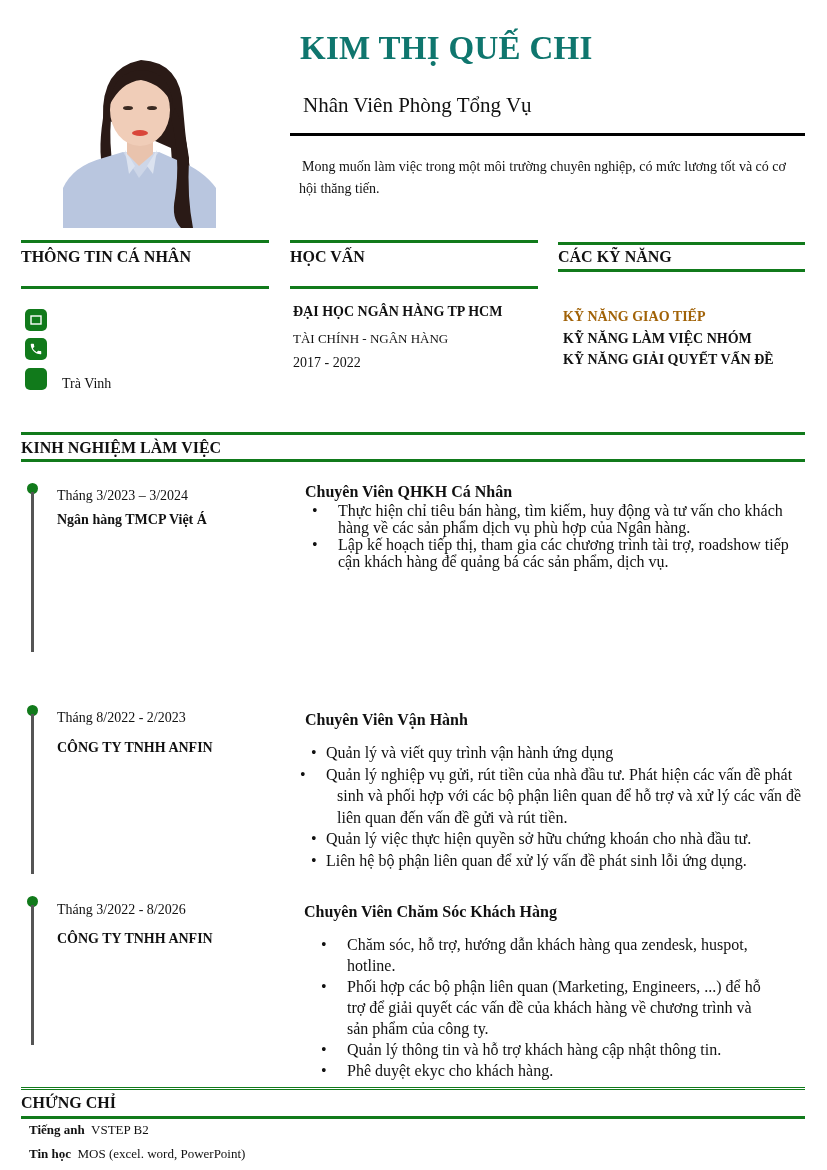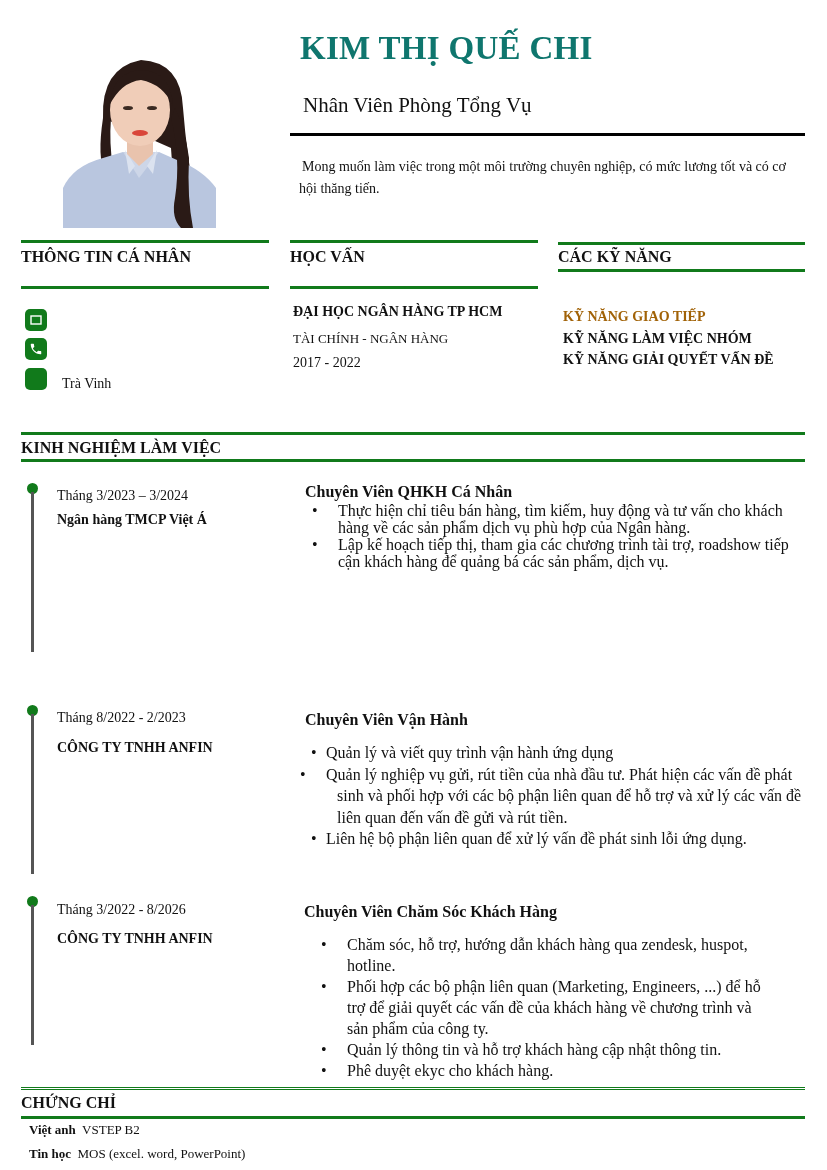--- a/index.html
+++ b/index.html
@@ -132,38 +132,39 @@
 </ul>
 
 <div class="tl-dot" style="left:27px; top:705px;"></div>
 <div class="tl-line" style="left:31px; top:714px; height:160px;"></div>
 <div class="period" style="top:710px;">Tháng 8/2022  -  2/2023</div>
 <div class="company" style="top:740px;">CÔNG TY TNHH ANFIN</div>
 <div class="role" style="left:305px; top:711px;">Chuyên Viên Vận Hành</div>
 <ul class="duties d2">
   <li>Quản lý và viết quy trình vận hành ứng dụng</li>
   <li style="padding-left:26px; text-indent:-11px;">Quản lý nghiệp vụ gửi, rút tiền của nhà đầu tư. Phát hiện các vấn đề phát sinh và phối hợp với các bộ phận liên quan để hỗ trợ và xử lý các vấn đề liên quan đến vấn đề gửi và rút tiền.</li>
+  <li>Quản lý việc thực hiện quyền sở hữu chứng khoán cho nhà đầu tư.</li>
   <li>Liên hệ bộ phận liên quan để xử lý vấn đề phát sinh lỗi ứng dụng.</li>
 </ul>
 
 <div class="tl-dot" style="left:27px; top:896px;"></div>
 <div class="tl-line" style="left:31px; top:905px; height:140px;"></div>
 <div class="period" style="top:902px;">Tháng 3/2022  -  8/2026</div>
 <div class="company" style="top:931px;">CÔNG TY TNHH ANFIN</div>
 <div class="role" style="left:304px; top:903px;">Chuyên Viên Chăm Sóc Khách Hàng</div>
 <ul class="duties d3">
   <li>Chăm sóc, hỗ trợ, hướng dẫn khách hàng qua zendesk, huspot, hotline.</li>
   <li>Phối hợp các bộ phận liên quan  (Marketing, Engineers, ...) để hỗ trợ để giải quyết các vấn đề của khách hàng về chương trình và sản phẩm của công ty.</li>
   <li>Quản lý  thông tin và hỗ trợ khách hàng cập nhật thông tin.</li>
   <li>Phê duyệt ekyc cho khách hàng.</li>
 </ul>
 
 <div class="abs" style="left:21px; top:1087px; width:784px; height:0; border-top:1px solid #117a1b; border-bottom:1px solid #117a1b; padding-top:1px;"></div>
 <div class="sec-title" style="left:21px; top:1094px;">CHỨNG CHỈ</div>
 <div class="gline" style="left:21px; top:1116px; width:784px;"></div>
 <div class="cert" style="top:1122px;">
-  <b>Việt anh</b>&nbsp;
+  <b>Tiếng anh</b>&nbsp;
   <span>VSTEP B2</span>
 </div>
 <div class="cert" style="top:1146px;">
   <b>Tin học</b>&nbsp;
   <span>MOS (excel. word, PowerPoint)</span>
 </div>
 
 </body></html>

